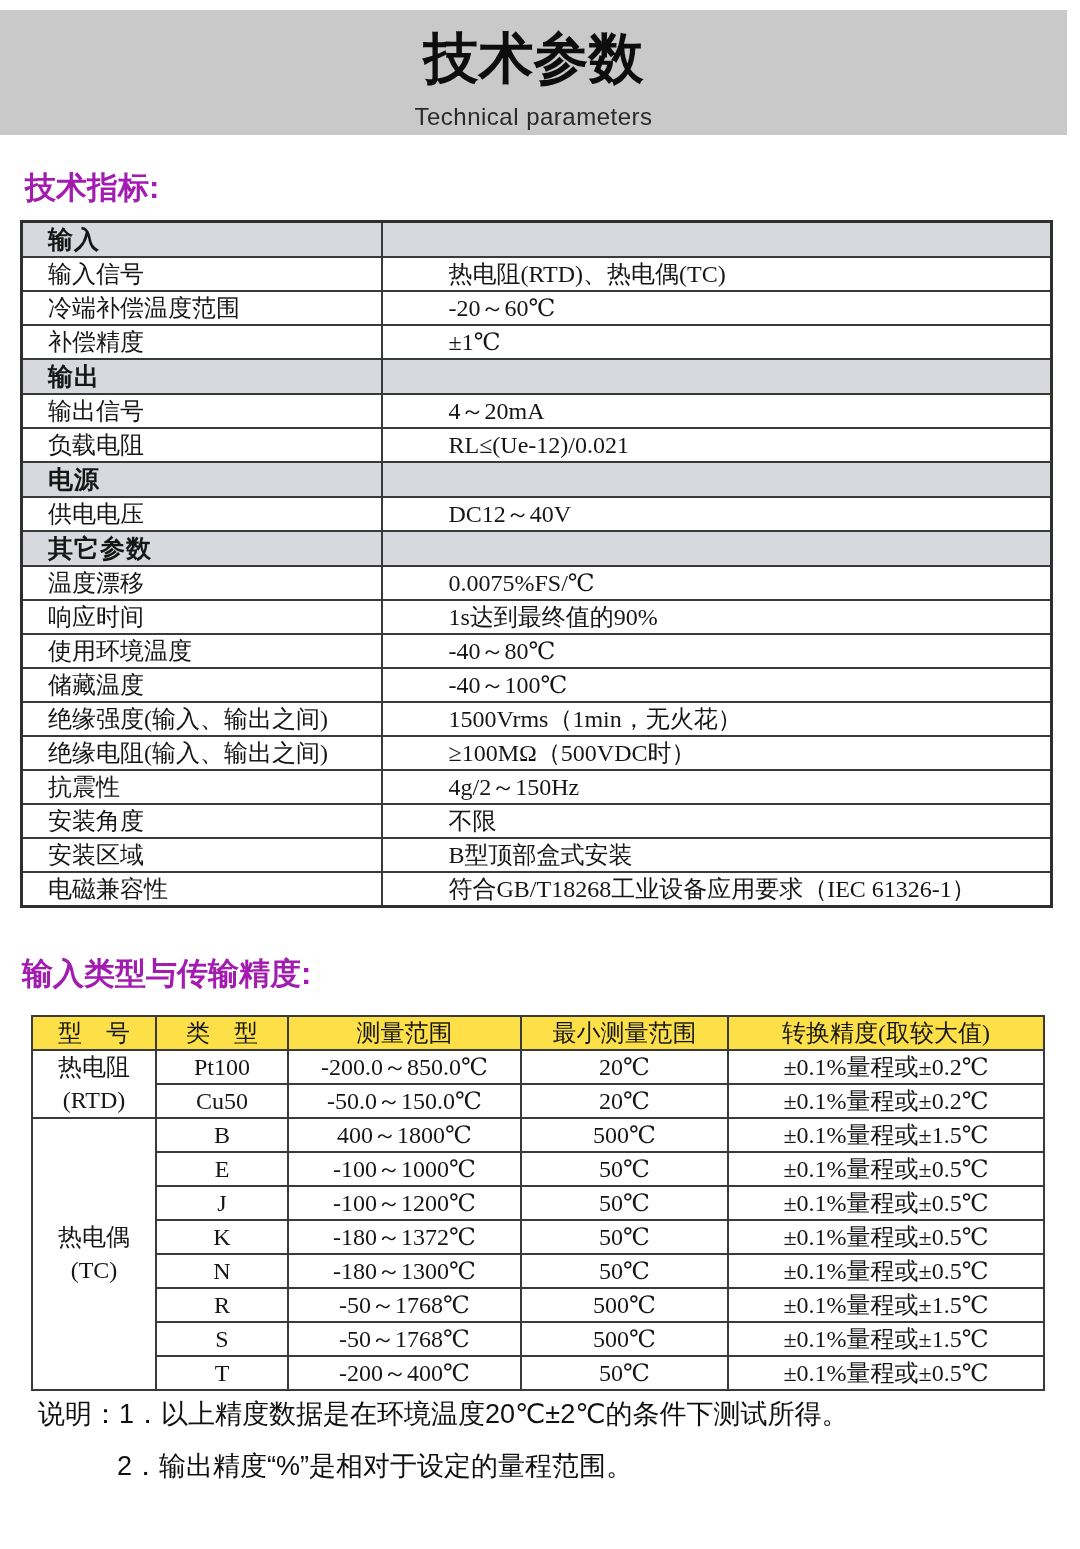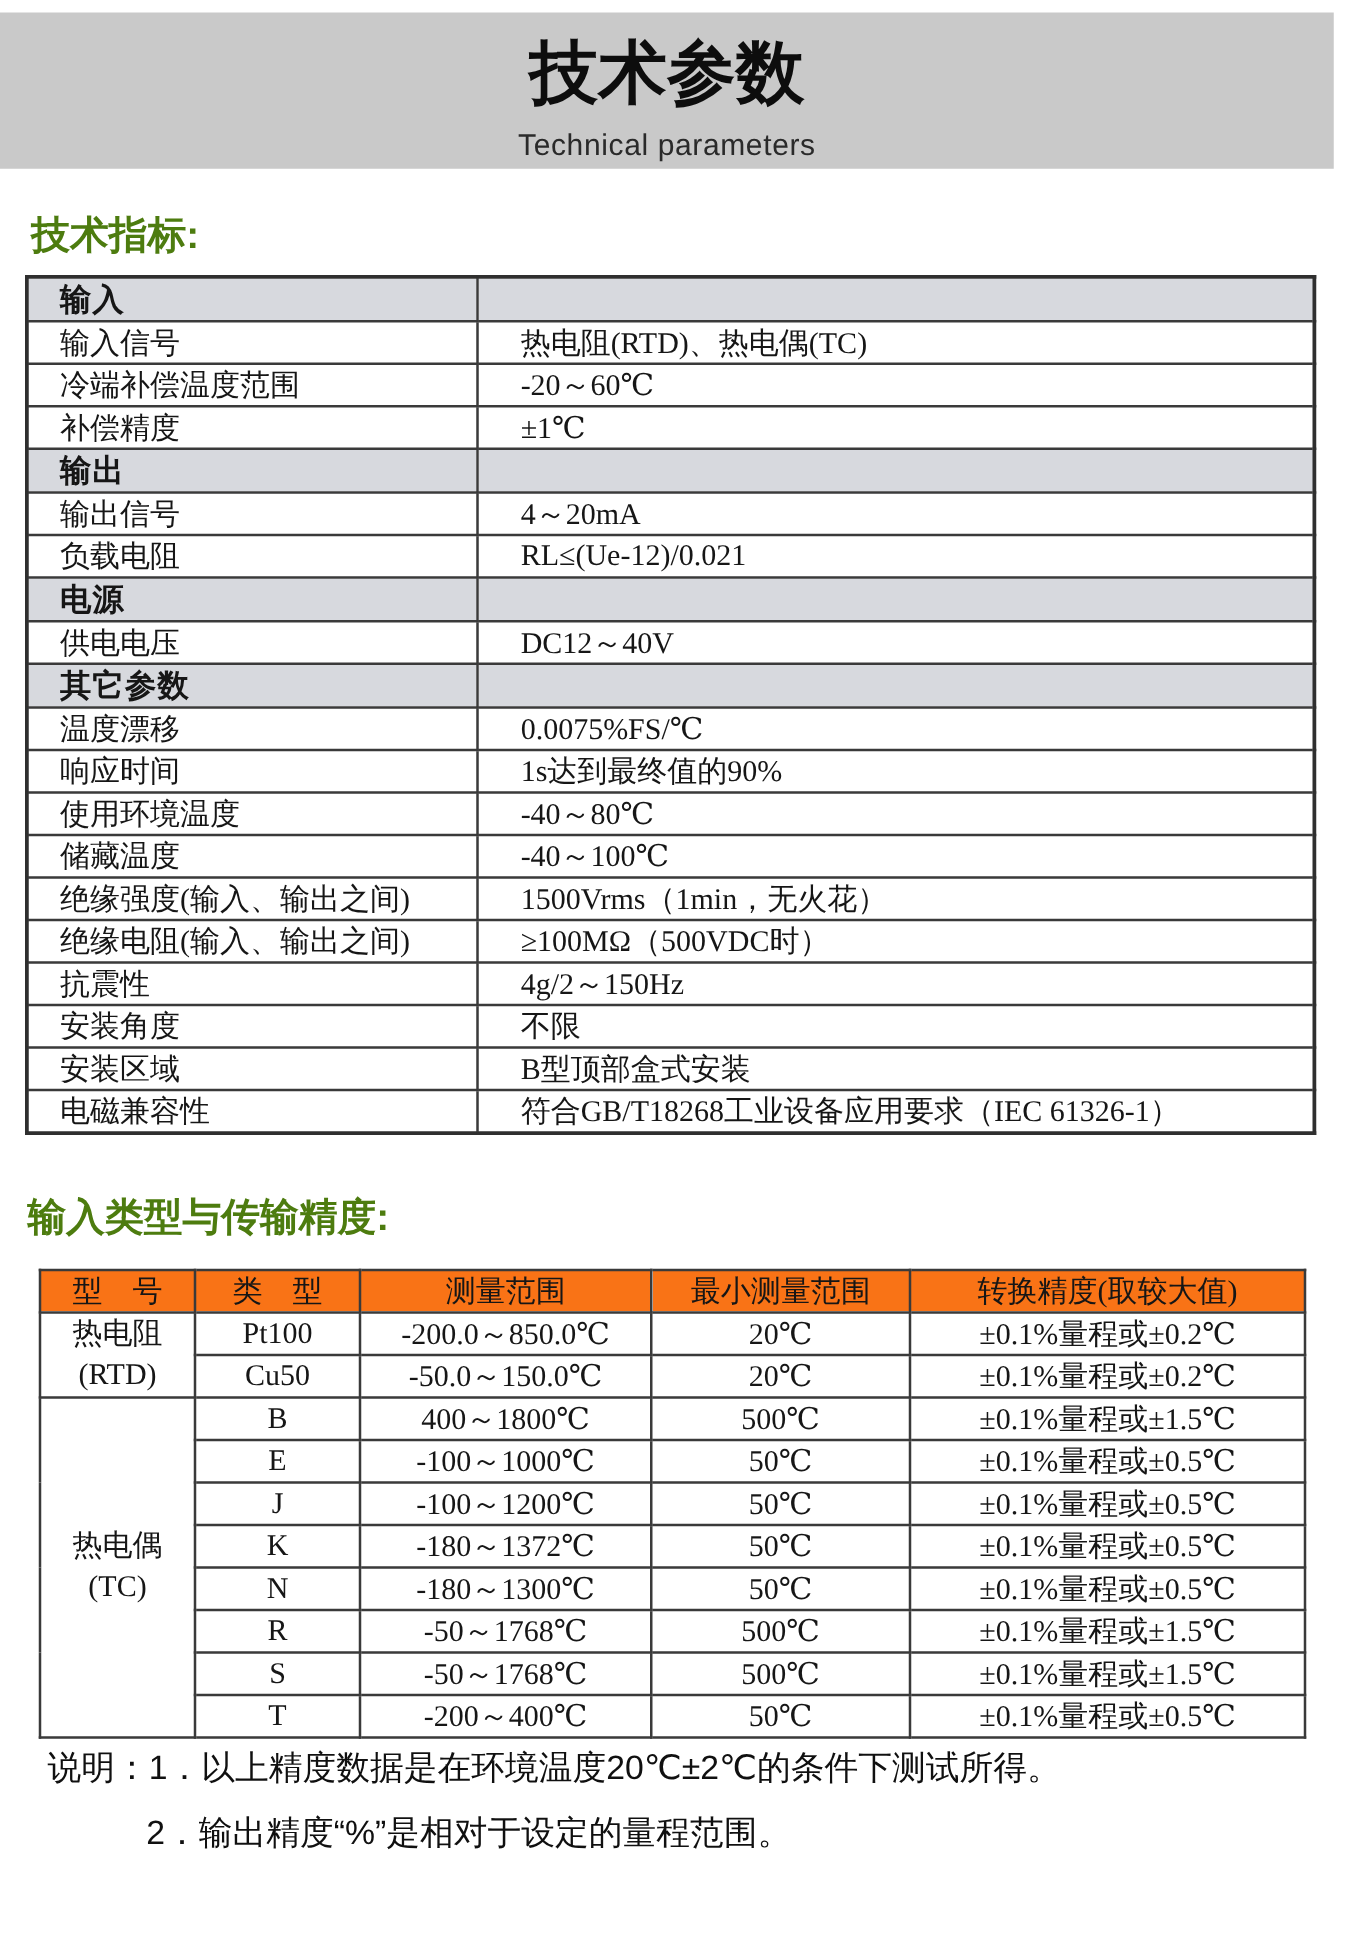--- a/index.html
+++ b/index.html
@@ -15,49 +15,49 @@
     margin:0; padding-top:18px;
     font-family:"Liberation Sans","DejaVu Sans",sans-serif;
     font-weight:700; font-size:55px; line-height:60px; color:#0d0d0d;
   }
   .subtitle {
     margin:16px; font-family:"Liberation Sans","DejaVu Sans",sans-serif;
     font-size:24px; line-height:26px; color:#2a2a2a; letter-spacing:0.5px;
   }
   .sec-heading {
     position:absolute; font-family:"Liberation Sans","DejaVu Sans",sans-serif;
-    font-weight:600; font-size:31px; line-height:36px; color:#4d7c0f;
+    font-weight:600; font-size:31px; line-height:36px; color:#a21caf;
   }
   .h1 { left:25px; top:170px; }
   .h2 { left:22px; top:956px; }
 
   table { border-collapse:collapse; table-layout:fixed; }
 
   
   .t1 { position:absolute; left:20px; top:220px; width:1033px; border:3px solid #2f2f2f; }
   .t1 td {
     border:2px solid #3a3a3a; height:31.3px; font-size:24px;
     overflow:hidden; white-space:nowrap; padding-top:0; padding-bottom:0;
   }
   .t1 .c-label { padding-left:25px; }
-  .t1 .c-value { padding-left:34px; }
+  .t1 .c-value { padding-left:66px; }
   .t1 .section-row td { background:#d7d9de; }
   .t1 .section-row .c-label {
     font-family:"Liberation Sans","DejaVu Sans",sans-serif;
     font-weight:700; font-size:25px; letter-spacing:1px;
   }
   .t1-c1 { width:360px; }
 
   
   .t2 { position:absolute; left:31px; top:1015px; width:1012px; border:2px solid #2f2f2f; }
   .t2 td {
     border:2px solid #3a3a3a; height:31.3px; font-size:24px;
     text-align:center; overflow:hidden; padding:0;
   }
-  .t2 thead td { background:#f97316; }
+  .t2 thead td { background:#fde047; }
   .t2 .c-model { white-space:pre-line; line-height:33px; }
   .w-model { width:124px; } .w-type { width:132px; } .w-range { width:233px; }
   .w-minrange { width:207px; } .w-precision { width:316px; }
 
   
   .notes {
     position:absolute; left:38px; top:1398px;
     font-family:"Liberation Sans","DejaVu Sans",sans-serif;
     font-size:27px; font-weight:500; color:#101010;
   }

